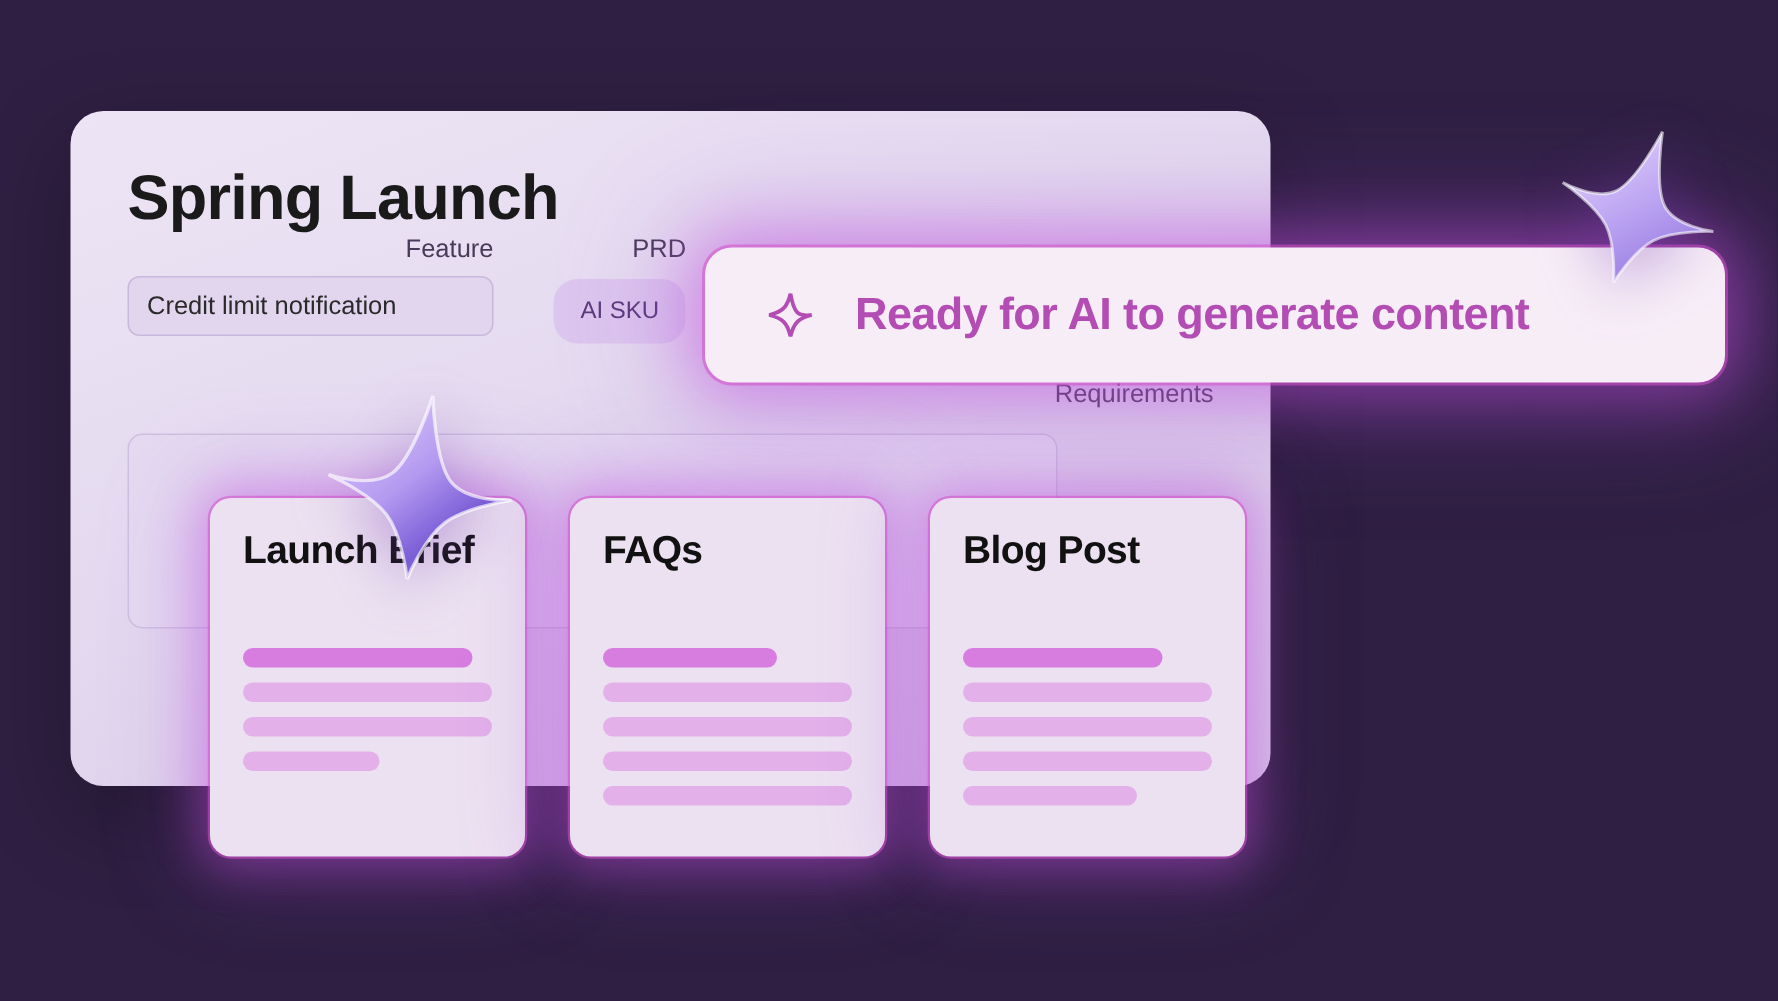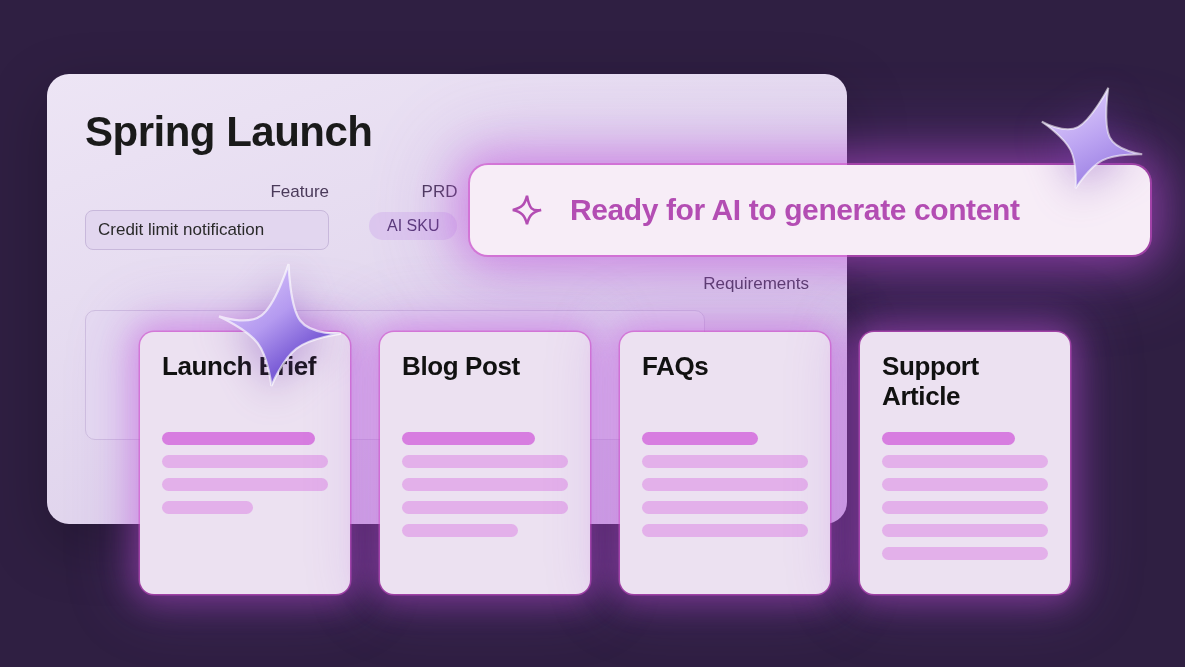--- a/index.html
+++ b/index.html
@@ -21,21 +21,20 @@
     height: 450px;
     background: linear-gradient(160deg, #ede5f5 0%, #d9cbe8 100%);
     border-radius: 22px;
     padding: 34px 38px;
     box-shadow: 0 20px 60px rgba(0,0,0,0.25);
   }
   .panel-title {
     font-size: 42px;
     font-weight: 700;
     color: #1a1a1a;
-    margin-bottom: 26px;
     letter-spacing: -0.5px;
   }
   .field-row {
     display: flex;
     gap: 40px;
     margin-bottom: 24px;
   }
   .field-group { display: flex; flex-direction: column; gap: 8px; text-align: right; }
   .field-label {
     font-size: 17px;
@@ -52,21 +51,21 @@
     font-size: 17px;
     color: #2a2a2a;
     display: flex;
     align-items: center;
     overflow: hidden;
     white-space: nowrap;
   }
   .prd-pill {
     display: inline-flex;
     align-items: center;
-    height: 28px;
+    height: 43px;
     padding: 0 18px;
     background: #dcc7ee;
     border-radius: 16px;
     font-size: 16px;
     color: #5a3a7a;
     font-weight: 500;
     margin-top: 2px;
     width: fit-content;
   }
   .req-box {
@@ -192,46 +191,37 @@
 
   <div class="card">
     <div class="card-title">Launch Brief</div>
     <div class="bar strong w92"></div>
     <div class="bar soft w100"></div>
     <div class="bar soft w100"></div>
     <div class="bar soft w55"></div>
   </div>
 
   <div class="card">
+    <div class="card-title">FAQs</div>
+    <div class="bar strong w70"></div>
+    <div class="bar soft w100"></div>
+    <div class="bar soft w100"></div>
+    <div class="bar soft w100"></div>
+    <div class="bar soft w100"></div>
+  </div>
+
+  <div class="card">
     <div class="card-title">Blog Post</div>
     <div class="bar strong w80"></div>
     <div class="bar soft w100"></div>
     <div class="bar soft w100"></div>
     <div class="bar soft w100"></div>
     <div class="bar soft w70"></div>
   </div>
 
-  <div class="card">
-    <div class="card-title">FAQs</div>
-    <div class="bar strong w70"></div>
-    <div class="bar soft w100"></div>
-    <div class="bar soft w100"></div>
-    <div class="bar soft w100"></div>
-    <div class="bar soft w100"></div>
-  </div>
-
-  <div class="card">
-    <div class="card-title">Support Article</div>
-    <div class="bar strong w80"></div>
-    <div class="bar soft w100"></div>
-    <div class="bar soft w100"></div>
-    <div class="bar soft w100"></div>
-    <div class="bar soft w100"></div>
-    <div class="bar soft w100"></div>
-  </div>
 
 </div>
 
 <div class="sparkle sparkle-1">
   <svg viewBox="0 0 100 100">
     <defs>
       <linearGradient id="g1" x1="0" y1="0" x2="1" y2="1">
         <stop offset="0%" stop-color="#e9d8ff"></stop>
         <stop offset="45%" stop-color="#b49af0"></stop>
         <stop offset="70%" stop-color="#7a5cd6"></stop>

